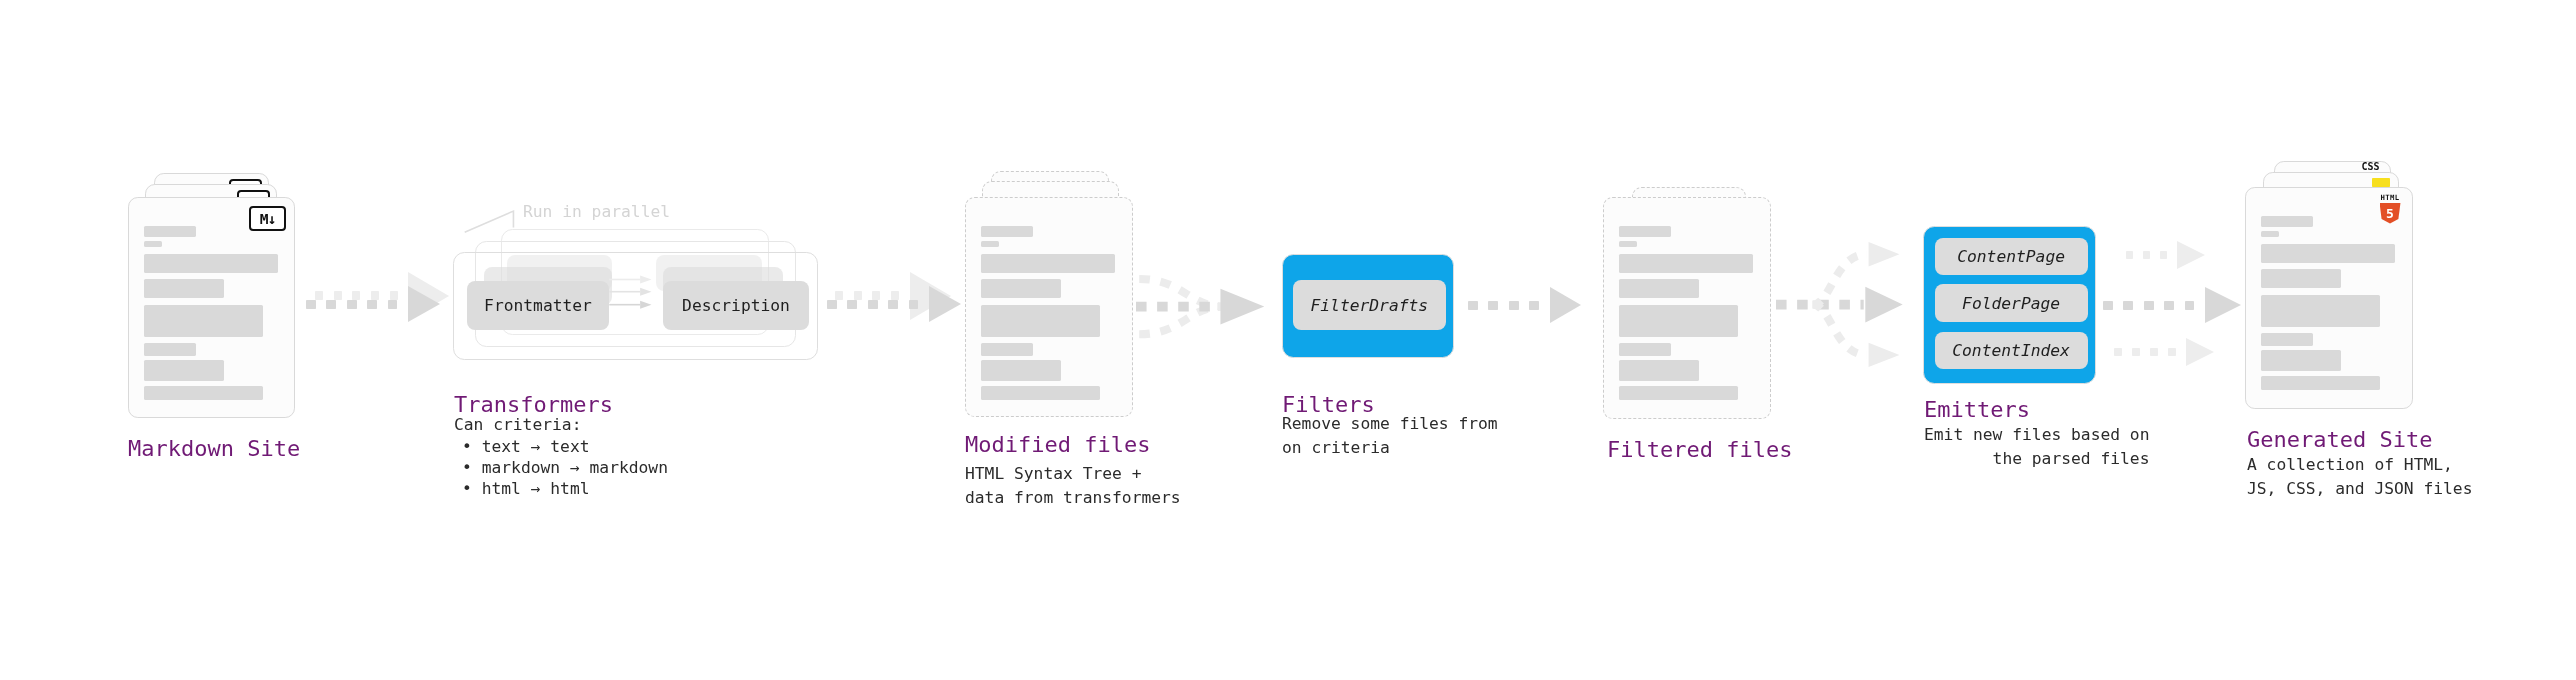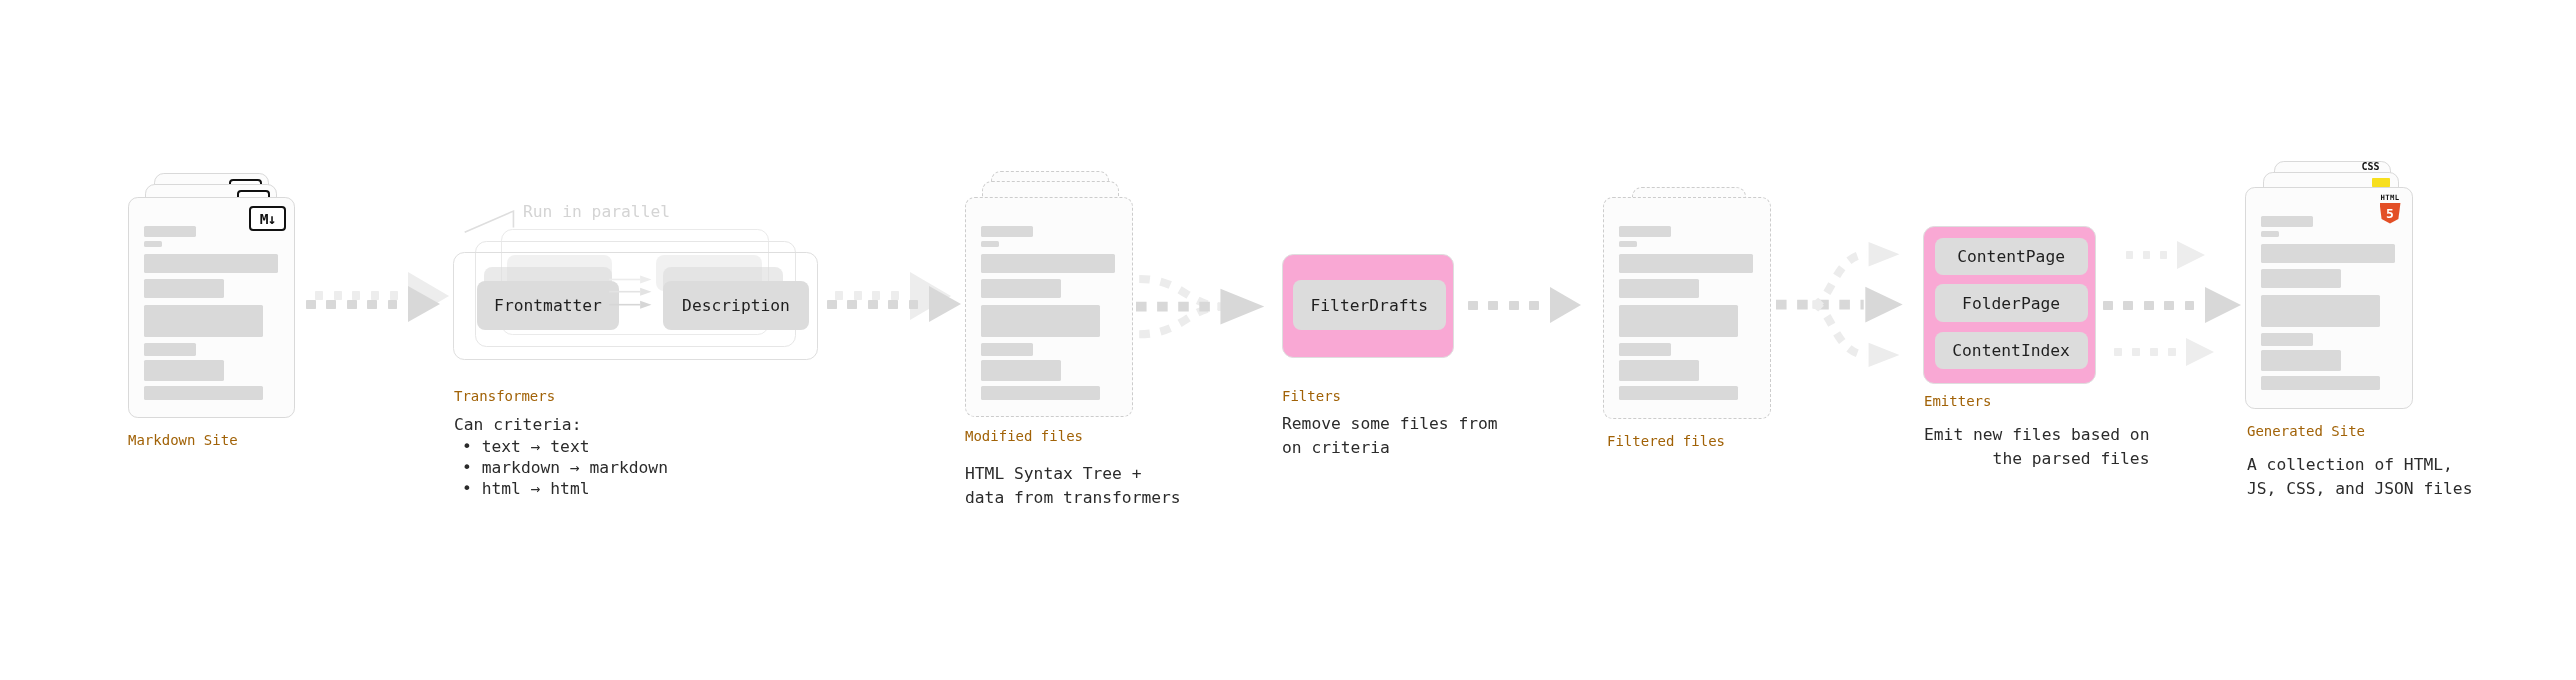--- a/index.html
+++ b/index.html
@@ -28,24 +28,24 @@
   .html5-badge .w{font-size:7.3px;font-weight:bold;text-align:center;color:#111;letter-spacing:0.4px;line-height:8.1px;}
   .html5-badge .shield{width:21px;height:21px;margin:0.8px auto 0;display:flex;align-items:center;justify-content:center;
        clip-path:polygon(0 0,100% 0,90% 78%,50% 100%,10% 78%);color:#fff;font-weight:bold;font-size:13px;}
 
   
   .t-layer{position:absolute;border:1.6px solid #e2e2e2;border-radius:11.4px;background:transparent;box-sizing:border-box;}
   .pill{position:absolute;background:#dcdcdc;border-radius:8.1px;display:flex;align-items:center;justify-content:center;
         font-size:16.3px;color:#1f1f1f;white-space:nowrap;}
 
   
-  .frame{position:absolute;border:1.6px solid #dedede;border-radius:11.4px;background:#f9a8d4;box-sizing:border-box;}
-
-  
-  .title{position:absolute;font-size:14px;line-height:26px;color:#a16207;white-space:nowrap;}
+  .frame{position:absolute;border:1.6px solid #dedede;border-radius:11.4px;background:#0ea5e9;box-sizing:border-box;font-style:italic;}
+
+  
+  .title{position:absolute;font-size:22px;line-height:26px;color:#701a75;white-space:nowrap;margin-top:9px;}
   .desc{position:absolute;font-size:16.3px;line-height:23.6px;color:#2b2b2b;white-space:nowrap;}
   .bullets{position:absolute;font-size:16.3px;line-height:21px;color:#2b2b2b;white-space:nowrap;padding-left:8.1px;}
   .annotation{position:absolute;font-size:16.3px;color:#d4d4d4;white-space:nowrap;}
 
   
   .dash-arrow{position:absolute;display:flex;align-items:center;}
   .dash-arrow .head{width:0;height:0;border-top-style:solid;border-bottom-style:solid;
        border-top-color:transparent!important;border-bottom-color:transparent!important;border-left-style:solid;}
   .dash{border-radius:0.8px;}
 </style>
@@ -99,21 +99,21 @@
 
   <div class="t-layer" style="left:501px;top:229px;width:268px;height:106px;border-color:#eaeaea;z-index:1;">
     <div class="pill" style="left:4.9px;top:25px;width:105px;height:36px;opacity:.4;"></div>
     <div class="pill" style="left:154px;top:25px;width:106px;height:36px;opacity:.4;"></div>
   </div>
   <div class="t-layer" style="left:475px;top:241px;width:321px;height:106px;border-color:#e6e6e6;z-index:2;">
     <div class="pill" style="left:8.1px;top:25px;width:128px;height:38px;opacity:.6;"></div>
     <div class="pill" style="left:187px;top:25px;width:120px;height:38px;opacity:.6;"></div>
   </div>
   <div class="t-layer" style="left:453px;top:252px;width:365px;height:108px;border-color:#dedede;z-index:3;">
-    <div class="pill" style="left:23px;top:28.4px;width:142px;height:49px;">Frontmatter</div>
+    <div class="pill" style="left:13px;top:28.4px;width:142px;height:49px;">Frontmatter</div>
     <div class="pill" style="left:209px;top:28.4px;width:146px;height:49px;">Description</div>
   </div>
   <svg class="abs" style="left:609px;top:273px;z-index:4;" width="46" height="39" viewBox="0 0 56 48">
     <path d="M0,8 H38" stroke="#ececec" stroke-width="2" fill="none"></path>
       <polygon points="38,3 52,8 38,13" fill="#ececec"></polygon>
     <path d="M0,23 H38" stroke="#e3e3e3" stroke-width="2" fill="none"></path>
       <polygon points="38,18 52,23 38,28" fill="#e3e3e3"></polygon>
     <path d="M0,39 H38" stroke="#d6d6d6" stroke-width="2" fill="none"></path>
       <polygon points="38,34 52,39 38,44" fill="#d6d6d6"></polygon>
   </svg>

